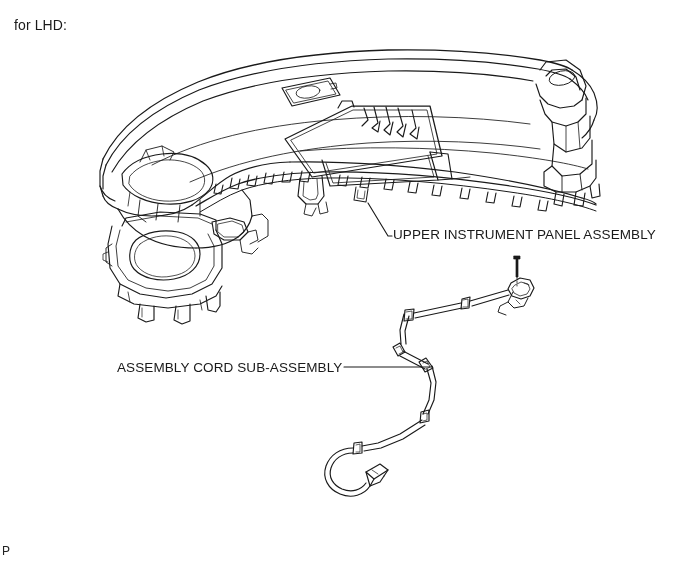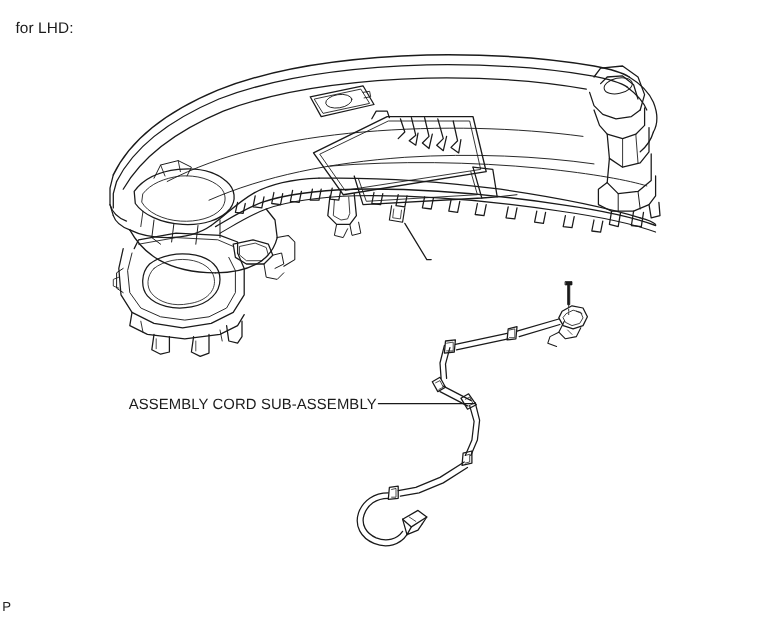--- a/index.html
+++ b/index.html
@@ -280,18 +280,19 @@
       <path d="M374,479 L370,486 L380,482 L384,476"></path>
       <path d="M388,470 L384,476"></path>
       <path d="M372,470 L378,474" stroke-width="0.7"></path>
     </g>
 
     <g stroke="#1a1a1a" stroke-width="1.15" fill="none" stroke-linecap="round">
       <path d="M432,367 L344,367"></path>
     </g>
   </svg>
 
+  <div class="txt" id="label-upper-panel">UPPER INSTRUMENT PANEL ASSEMBLY</div>
 
   <div class="txt" id="label-antenna-cord">ASSEMBLY CORD SUB-ASSEMBLY</div>
 
   <div class="txt" id="page-marker">P</div>
 
 </div>
 
 </body></html>

